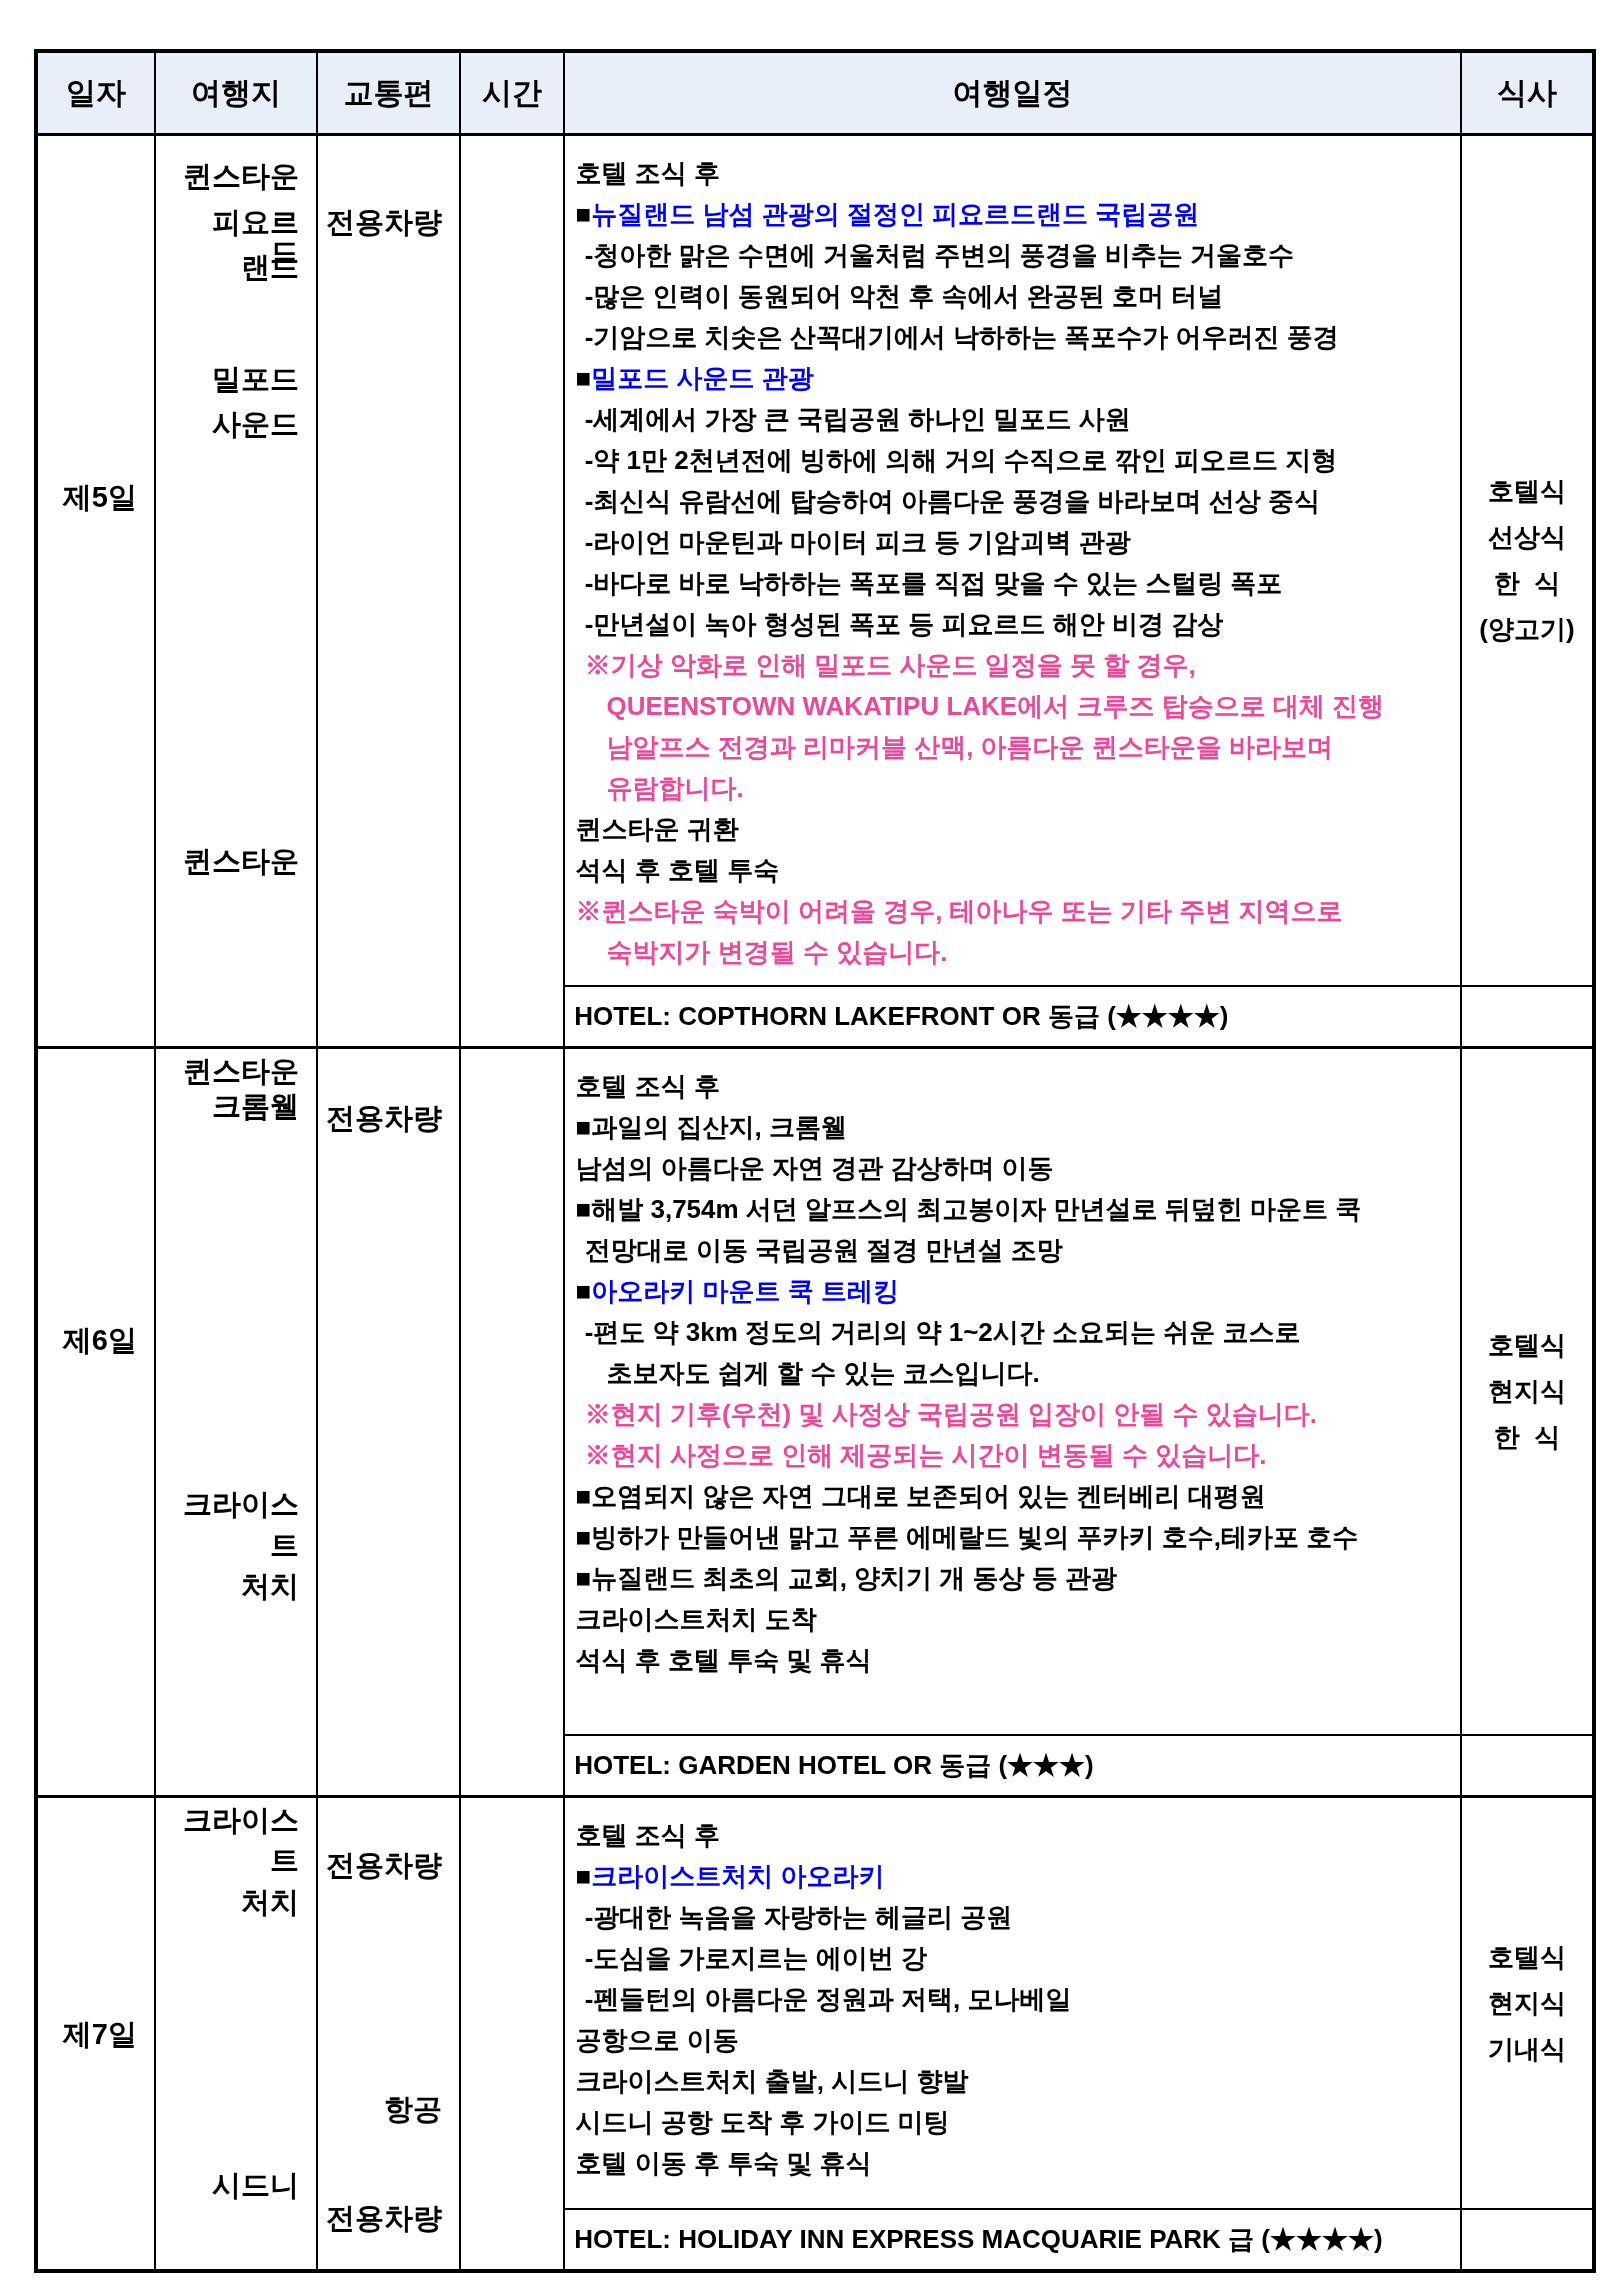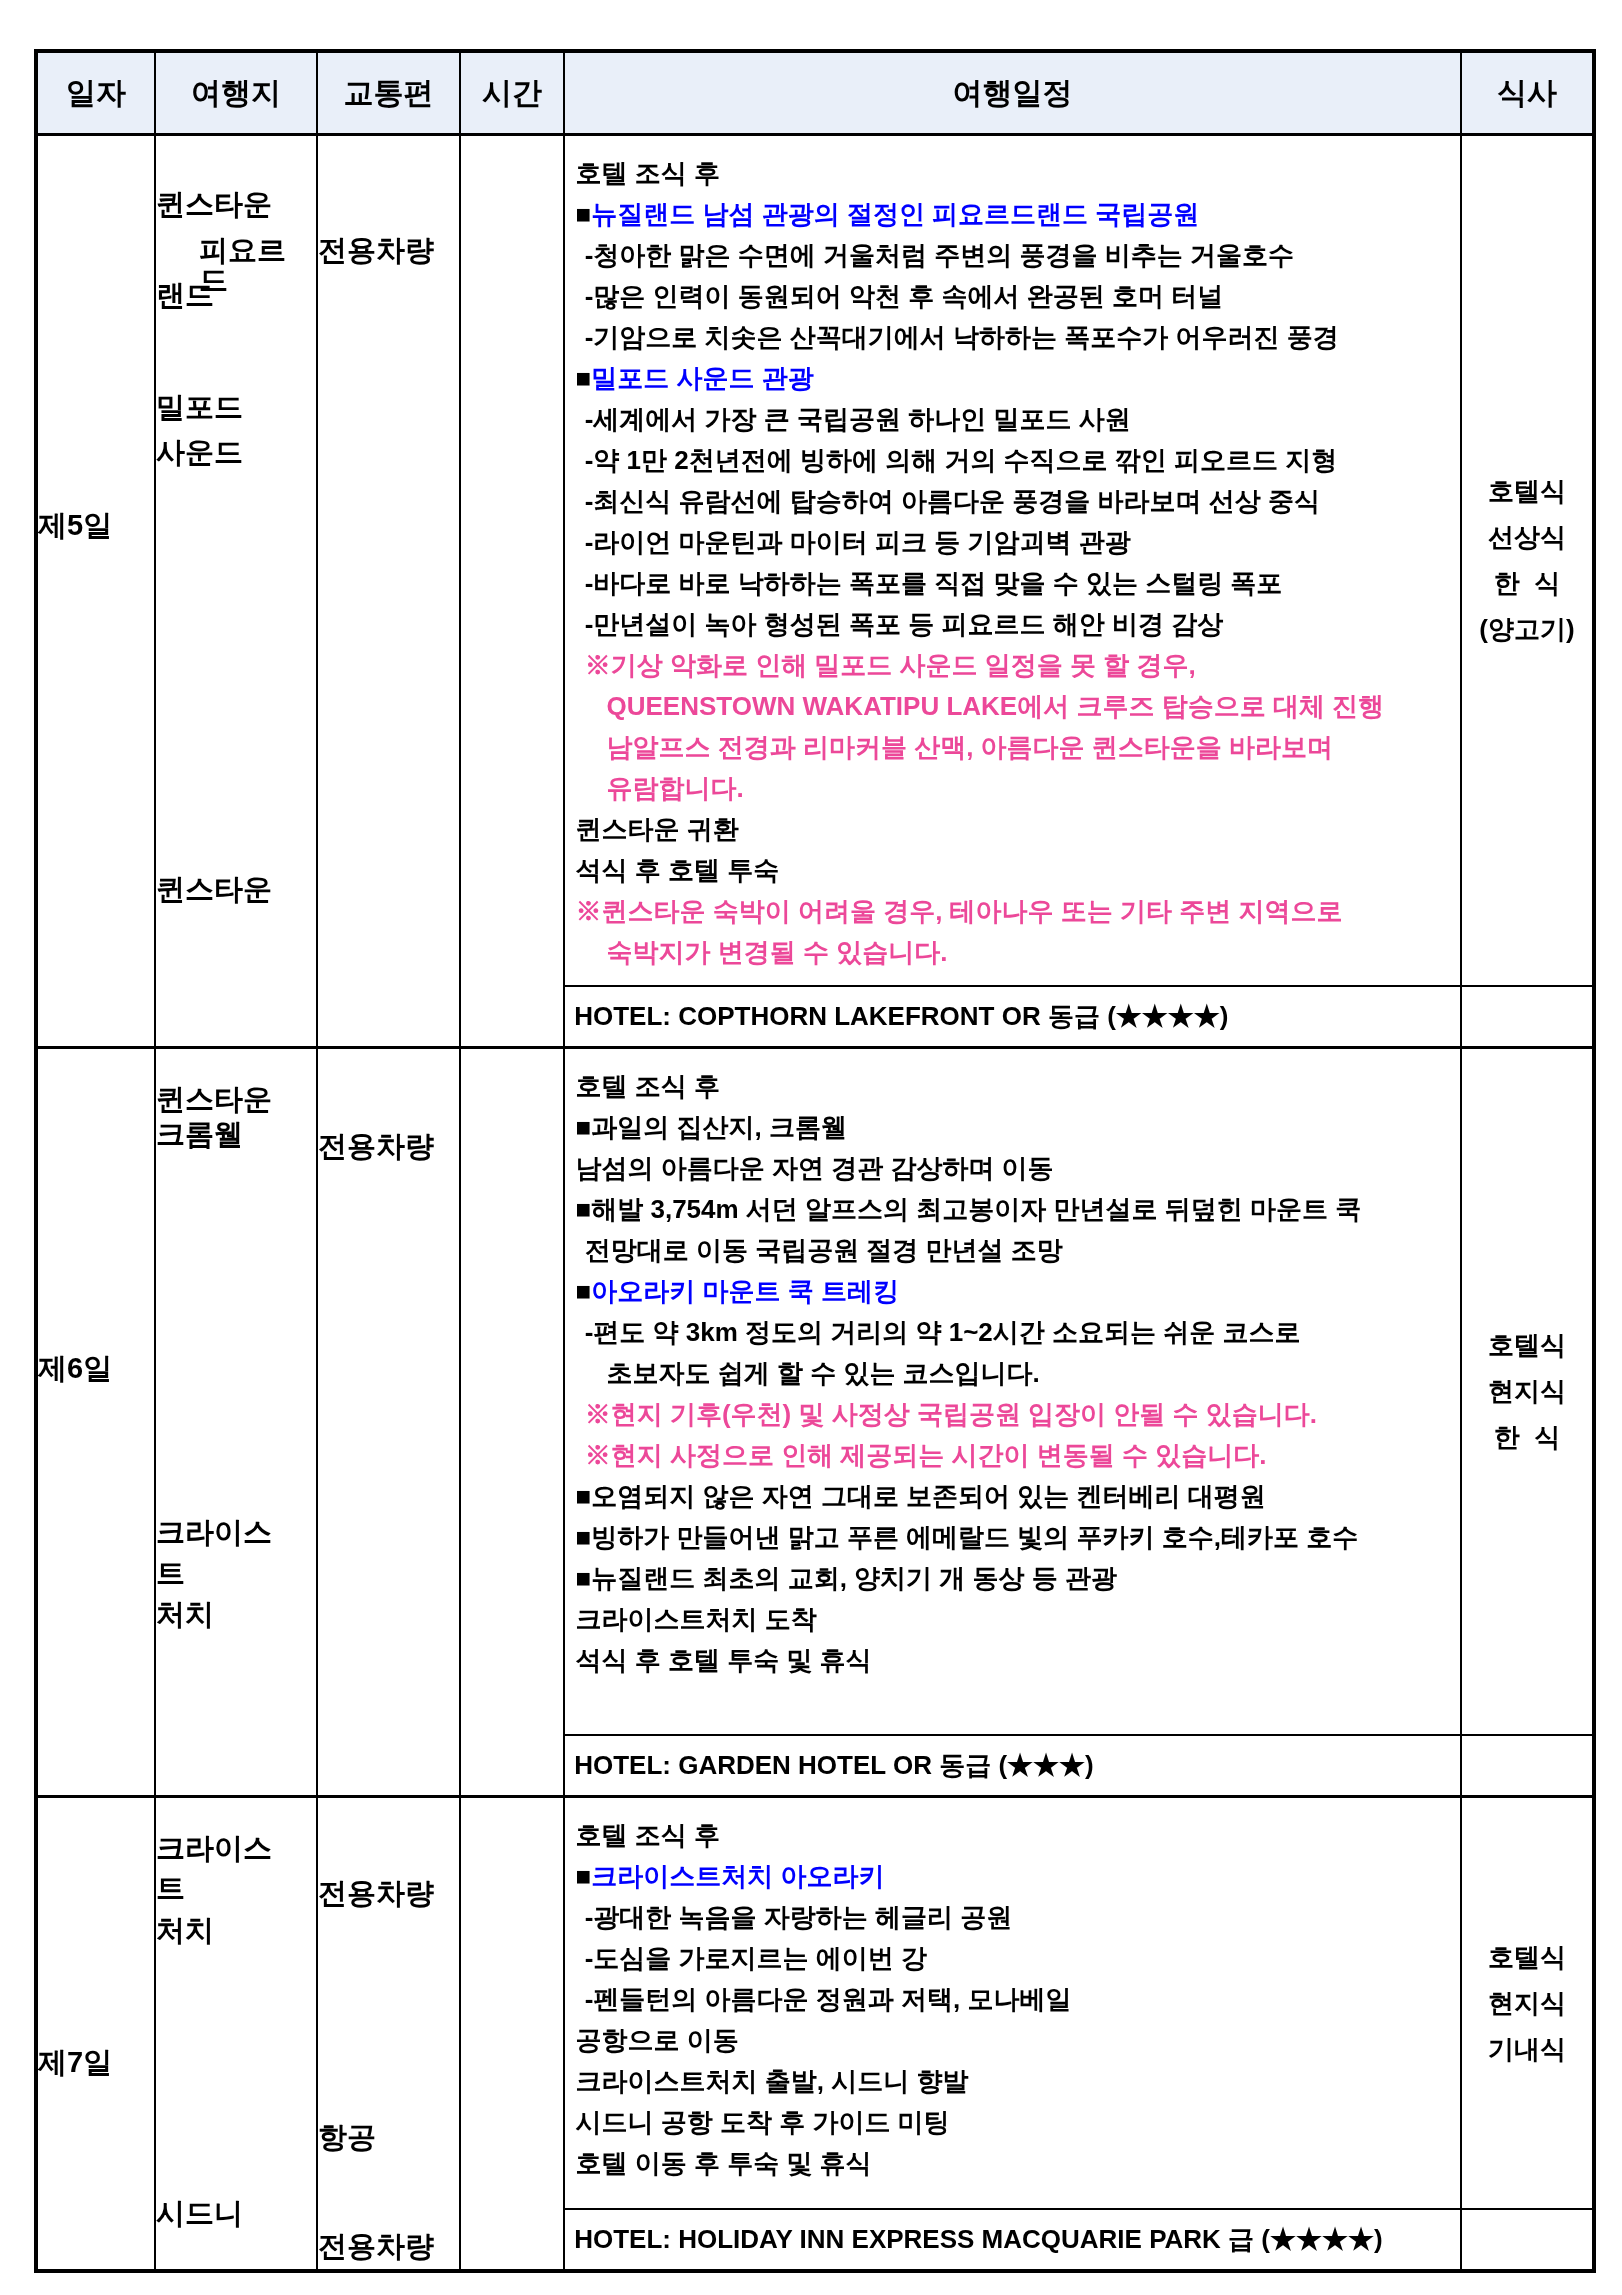--- a/index.html
+++ b/index.html
@@ -6,21 +6,21 @@
   body{width:1623px;height:2295px;position:relative;
        font-family:"Liberation Sans",sans-serif;font-weight:700;color:#000;}
   .sheet{position:absolute;left:34px;top:49px;}
   table.itn{border-collapse:collapse;table-layout:fixed;width:1559px;border:4.6px solid #000;}
   th,td{border:2px solid #000;padding:0;}
   thead th{height:80px;background:#e9eff9;font-size:30px;font-weight:700;
            text-align:center;vertical-align:middle;border-bottom:3.3px solid #000;}
   tr.day-main td{border-top:3.9px solid #000;}
   tr.hotel td{border-top:2.6px solid #000;}
   td.side{position:relative;font-size:29px;vertical-align:top;}
-  .pos{position:absolute;left:0;right:17px;text-align:left;line-height:1.05;margin-top:28px;}
+  .pos{position:absolute;left:0;right:17px;text-align:right;line-height:1.05;}
   td.itin{font-size:26px;vertical-align:top;padding:17px 0 0 10.5px;overflow:hidden;margin-top:11px;}
   .line{height:41px;line-height:41px;white-space:nowrap;}
   .line.i1{padding-left:9.2px;}
   .line.i2{padding-left:31px;}
   .blue{color:#0000ff;}
   .magenta{color:#ec4899;}
   .marker{color:#000;}
   td.meal{vertical-align:middle;text-align:center;font-size:26px;overflow:hidden;}
   .meal-line{line-height:46px;white-space:pre;}
   td.hotelcell{font-size:26px;vertical-align:middle;padding-left:9.2px;overflow:hidden;}

